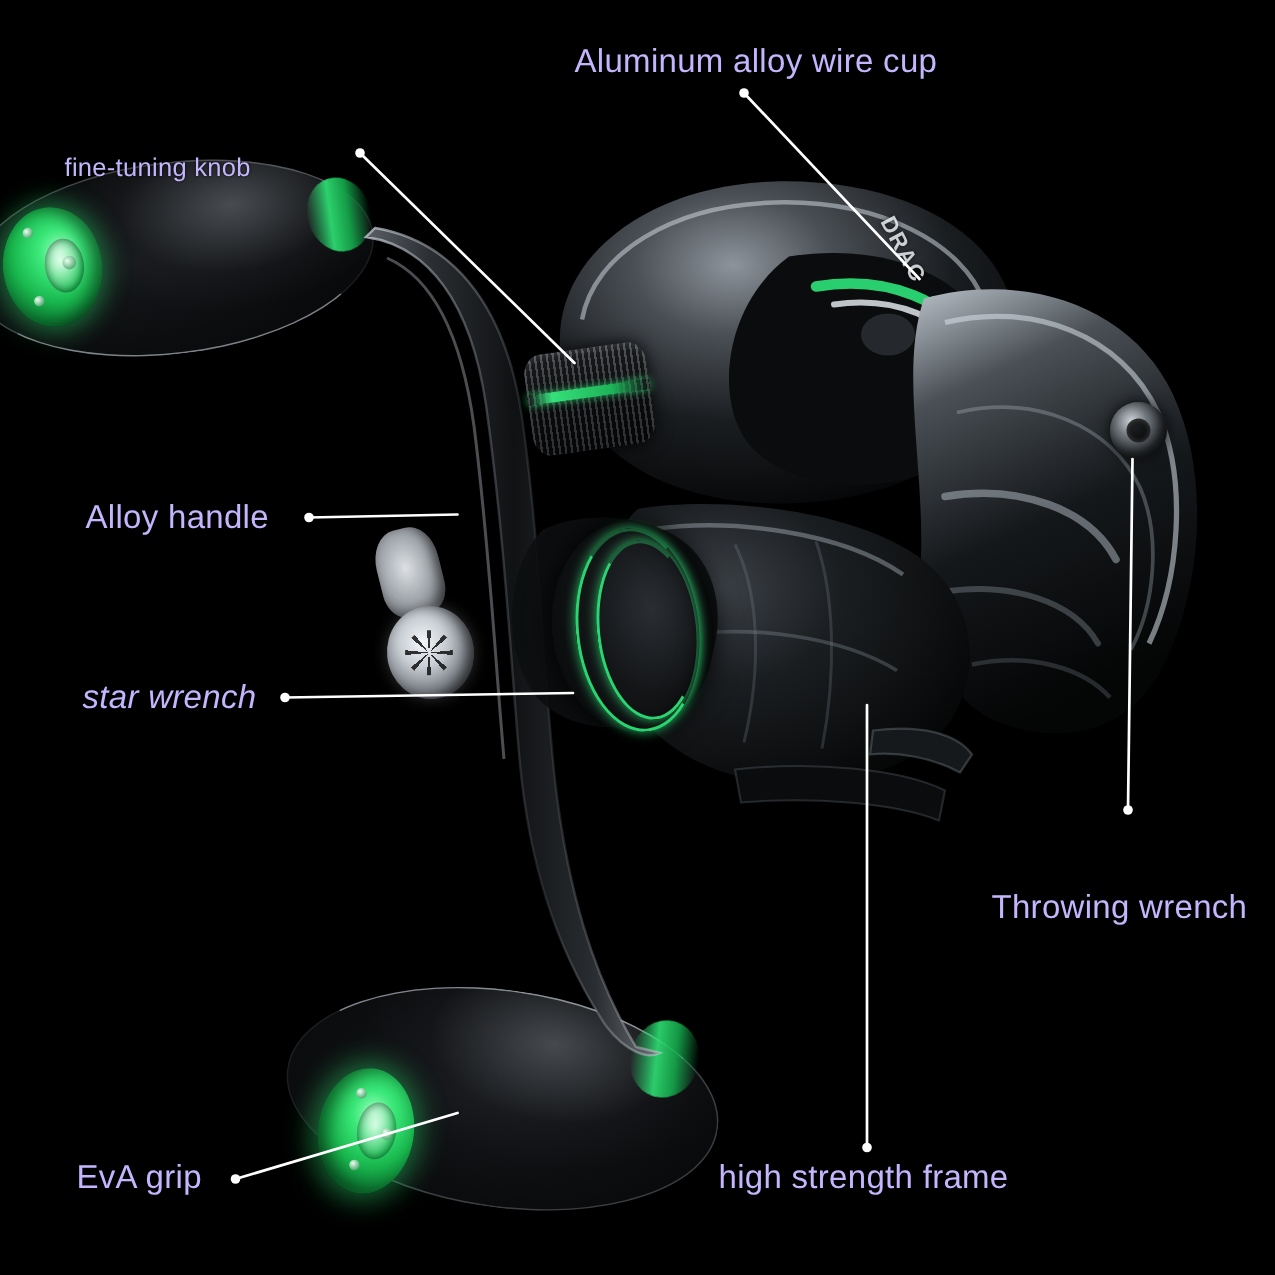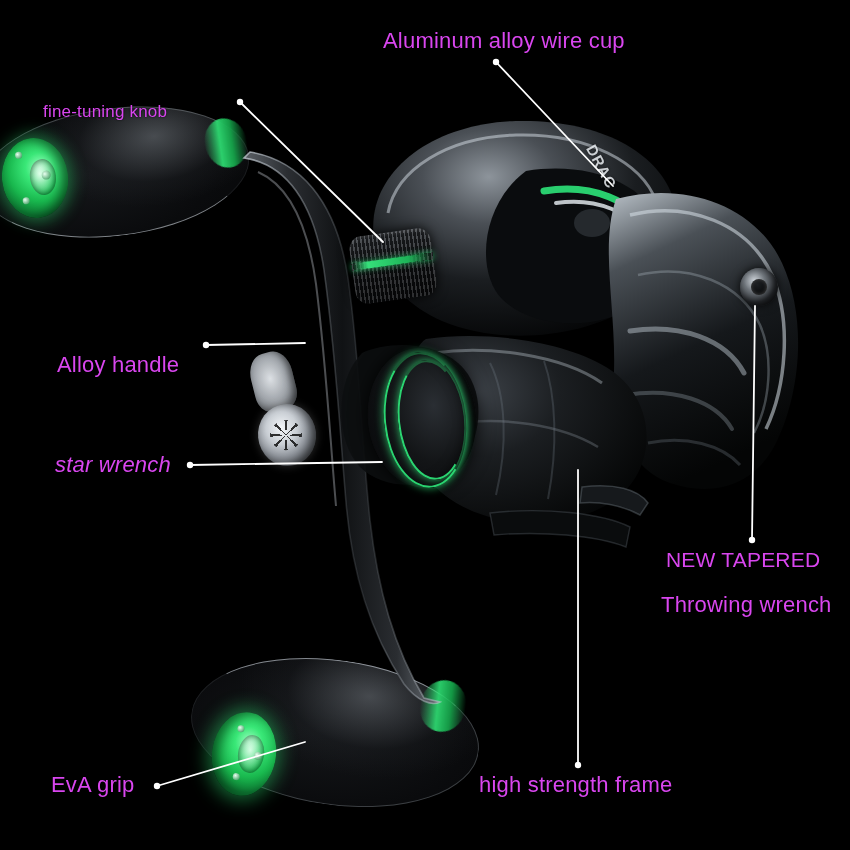--- a/index.html
+++ b/index.html
@@ -4,21 +4,21 @@
 <style>
   html,body{margin:0;padding:0;background:#000;}
   #stage{
     position:relative;width:850px;height:850px;background:#000;
     overflow:hidden;
     font-family:"Liberation Sans","DejaVu Sans",sans-serif;
   }
 
   
   .lbl{
-    position:absolute;color:#d946ef;white-space:nowrap;
+    position:absolute;color:#c4b5fd;white-space:nowrap;
     font-family:"Liberation Sans","DejaVu Sans",sans-serif;
     font-weight:400;letter-spacing:.2px;
     text-shadow:0 0 2px rgba(0,0,0,.9);
   }
 
   
   .svg-layer{position:absolute;left:0;top:0;width:850px;height:850px;pointer-events:none;}
 
   
   .art{position:absolute;left:0;top:0;width:850px;height:850px;}
@@ -335,20 +335,19 @@
         <circle cx="157" cy="786" r="3.2" fill="#ffffff" stroke="none"></circle>
         <line x1="578" y1="470" x2="578" y2="765" stroke="#ffffff" stroke-width="1.8" stroke-linecap="round"></line>
         <circle cx="578" cy="765" r="3.2" fill="#ffffff" stroke="none"></circle>
         <line x1="755" y1="306" x2="752" y2="540" stroke="#ffffff" stroke-width="1.8" stroke-linecap="round"></line>
         <circle cx="752" cy="540" r="3.2" fill="#ffffff" stroke="none"></circle>
       </g>
   </svg>
 
   <div class="lbl" style="left: 383px; top: 28px; font-size: 22px;">Aluminum alloy wire cup</div>
   <div class="lbl" style="left: 43px; top: 72px; font-size: 17px; margin-top: 30px;">fine-tuning knob</div>
-  <div class="lbl" style="left: 57px; top: 332px; font-size: 22px; margin-top: 20px;">Alloy handle</div>
+  <div class="lbl" style="left: 57px; top: 332px; font-size: 22px;">Alloy handle</div>
   <div class="lbl" style="left: 55px; top: 452px; font-size: 22px; font-style: italic;">star wrench</div>
   <div class="lbl" style="left: 51px; top: 772px; font-size: 22px;">EvA grip</div>
   <div class="lbl" style="left: 479px; top: 772px; font-size: 22px;">high strength frame</div>
-  <div class="lbl" style="left: 666px; top: 548px; font-size: 21px;">NEW TAPERED</div>
   <div class="lbl" style="left: 661px; top: 592px; font-size: 22px;">Throwing wrench</div>
 
 </div>
 
 </body></html>

